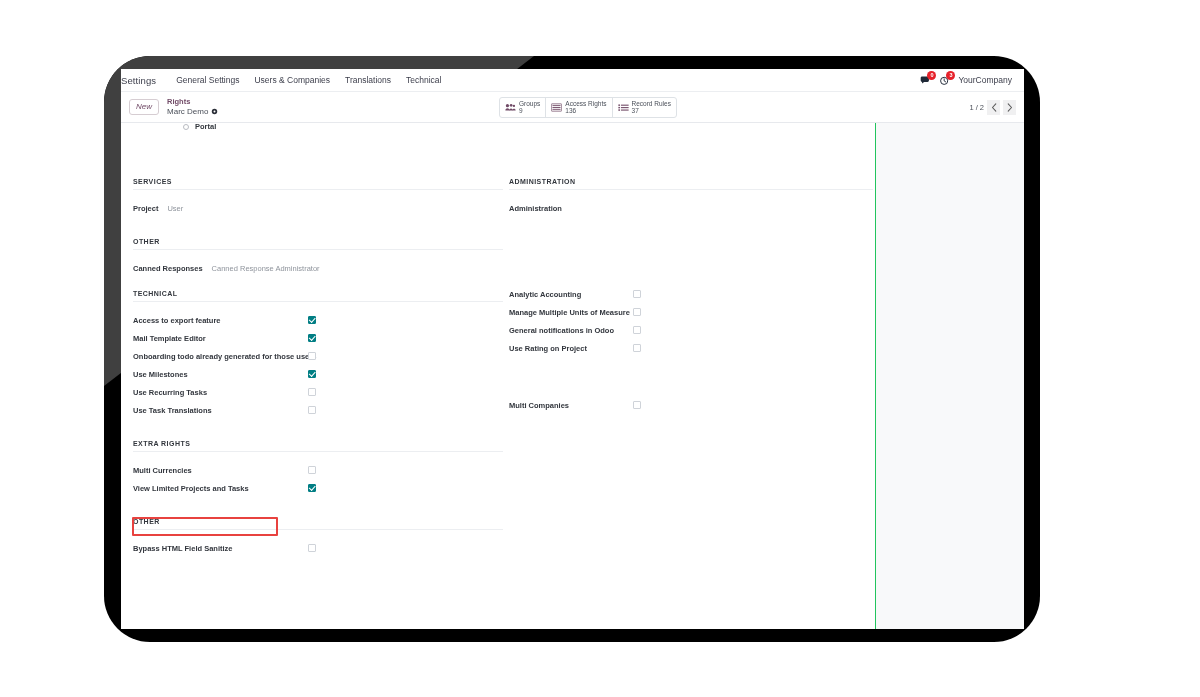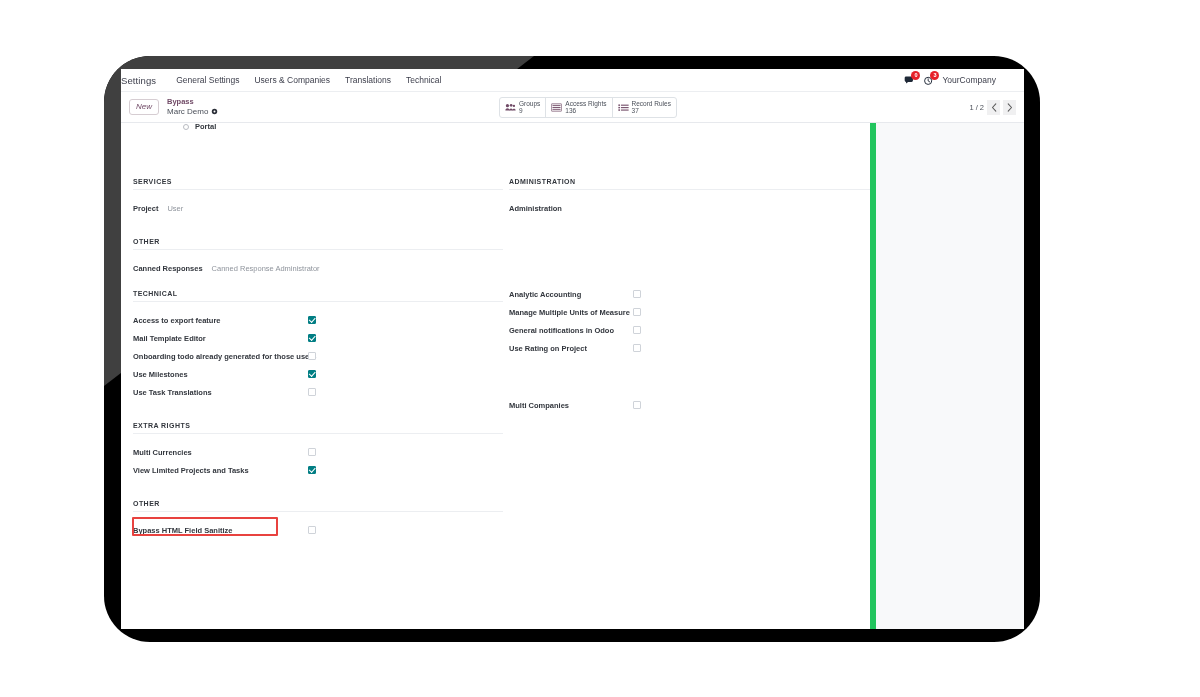--- a/index.html
+++ b/index.html
@@ -43,21 +43,21 @@
     background: #ffffff;
     display: flex; align-items: center;
     border-bottom: 1px solid #eceef1;
   }
   .nav-brand {
     font-size: 9.5px; color: #3c3e4b; font-weight: 400;
     margin-left: 0; letter-spacing: .1px;
   }
   .nav-menu { display: flex; align-items: center; gap: 15px; margin-left: 20px; }
   .nav-item { font-size: 8.5px; color: #3c3e4b; cursor: pointer; white-space: nowrap; }
-  .nav-right { margin-left: auto; display: flex; align-items: center; gap: 8px; padding-right: 28px; }
+  .nav-right { margin-left: auto; display: flex; align-items: center; gap: 8px; padding-right: 12px; }
   .nav-icon-wrap { position: relative; display: flex; align-items: center; }
   .badge-dot {
     position: absolute; top: -4px; right: -5px;
     min-width: 9px; height: 9px; padding: 0 2px;
     border-radius: 6px; background: #e6212a; color: #fff;
     font-size: 5.5px; line-height: 9px; text-align: center; font-weight: 700;
   }
   .company-name { font-size: 8.5px; color: #3c3e4b; white-space: nowrap; }
 
   
@@ -113,21 +113,21 @@
     position: absolute; left: 0; top: 54px;
     width: 903px; height: 506px;
     background: #ffffff;
     display: flex;
   }
   .form-sheet {
     width: 755px; height: 506px;
     background: #ffffff;
     position: relative;
     overflow: hidden;
-    border-right: 6px solid #22c55e;
+    border-right: 1px solid #22c55e;
   }
   .chatter-panel {
     width: 148px; height: 506px;
     background: #f8f9fa;
   }
 
   .inner {
     position: absolute;
     left: 12px; top: 0; width: 740px;
   }
@@ -232,21 +232,21 @@
         <span class="badge-dot">3</span>
       </span>
       <span class="company-name">YourCompany</span>
     </div>
   </div>
 
   <div class="control-panel">
     <div class="cp-left">
       <button class="btn-new">New</button>
       <div class="breadcrumb">
-        <span class="bc-parent">Bypass</span>
+        <span class="bc-parent">Rights</span>
         <span class="bc-row">
           <span class="bc-current">Marc Demo</span>
           <svg class="gear-icon" viewBox="0 0 16 16">
             <circle cx="8" cy="8" r="6.2" fill="#2b2f38"></circle>
             <circle cx="8" cy="8" r="2.2" fill="#ffffff"></circle>
           </svg>
         </span>
       </div>
     </div>
 
@@ -360,20 +360,24 @@
                 </div>
                 <div class="cb-row">
                   <span class="cb-label">Onboarding todo already generated for those users</span>
                   <span class="cb-box"></span>
                 </div>
                 <div class="cb-row">
                   <span class="cb-label">Use Milestones</span>
                   <span class="cb-box checked"></span>
                 </div>
                 <div class="cb-row">
+                  <span class="cb-label">Use Recurring Tasks</span>
+                  <span class="cb-box"></span>
+                </div>
+                <div class="cb-row">
                   <span class="cb-label">Use Task Translations</span>
                   <span class="cb-box"></span>
                 </div>
               </div>
             </div>
 
             <div class="spacer-lg"></div>
 
             <div class="grp">
               <div class="grp-title">EXTRA RIGHTS</div>

